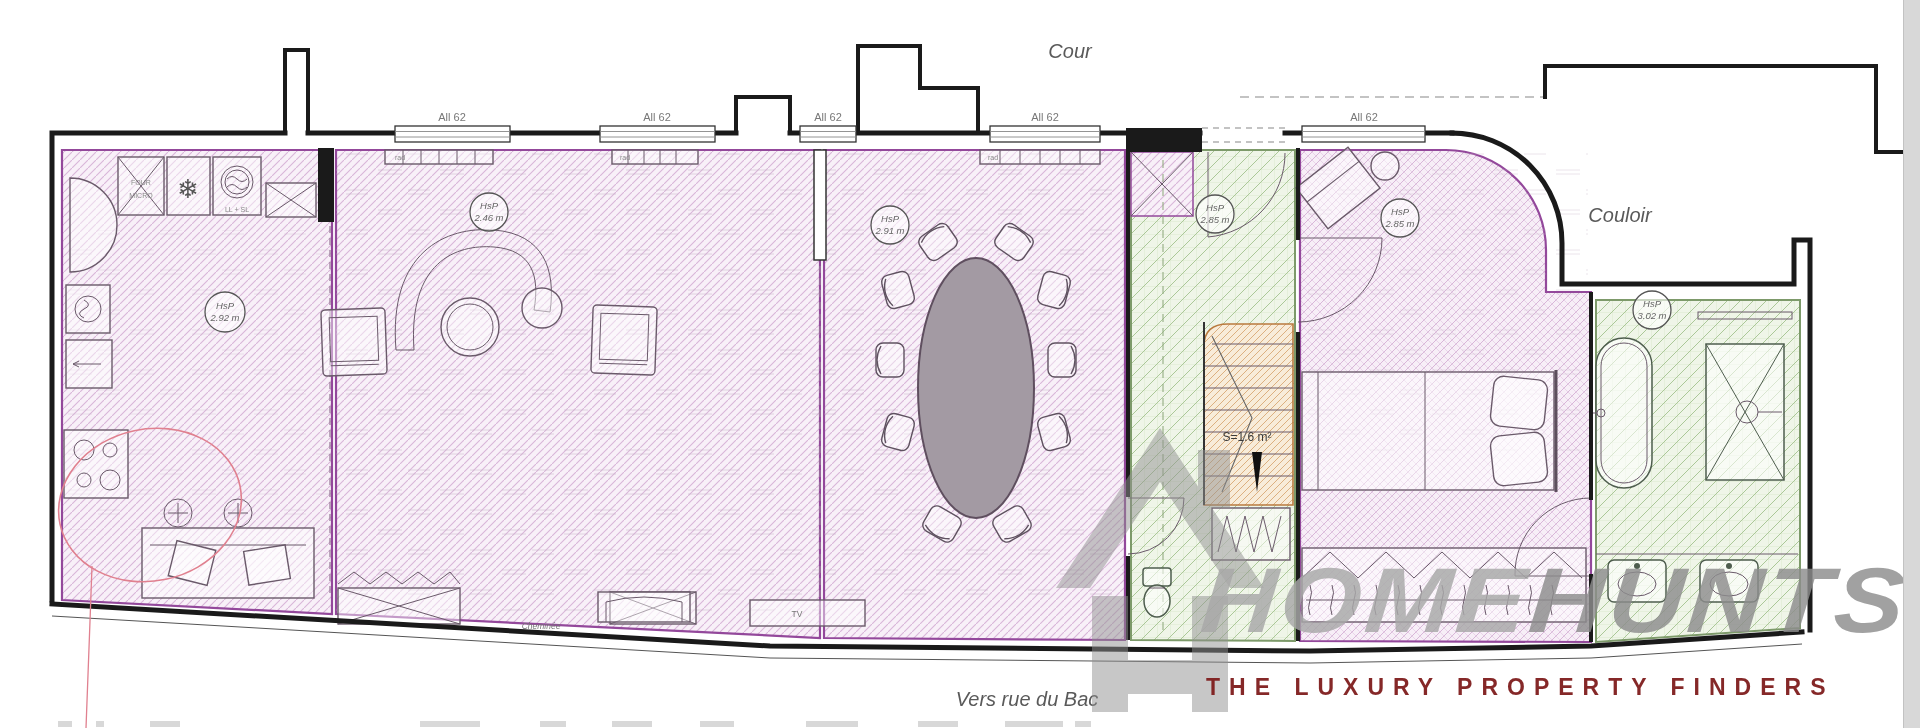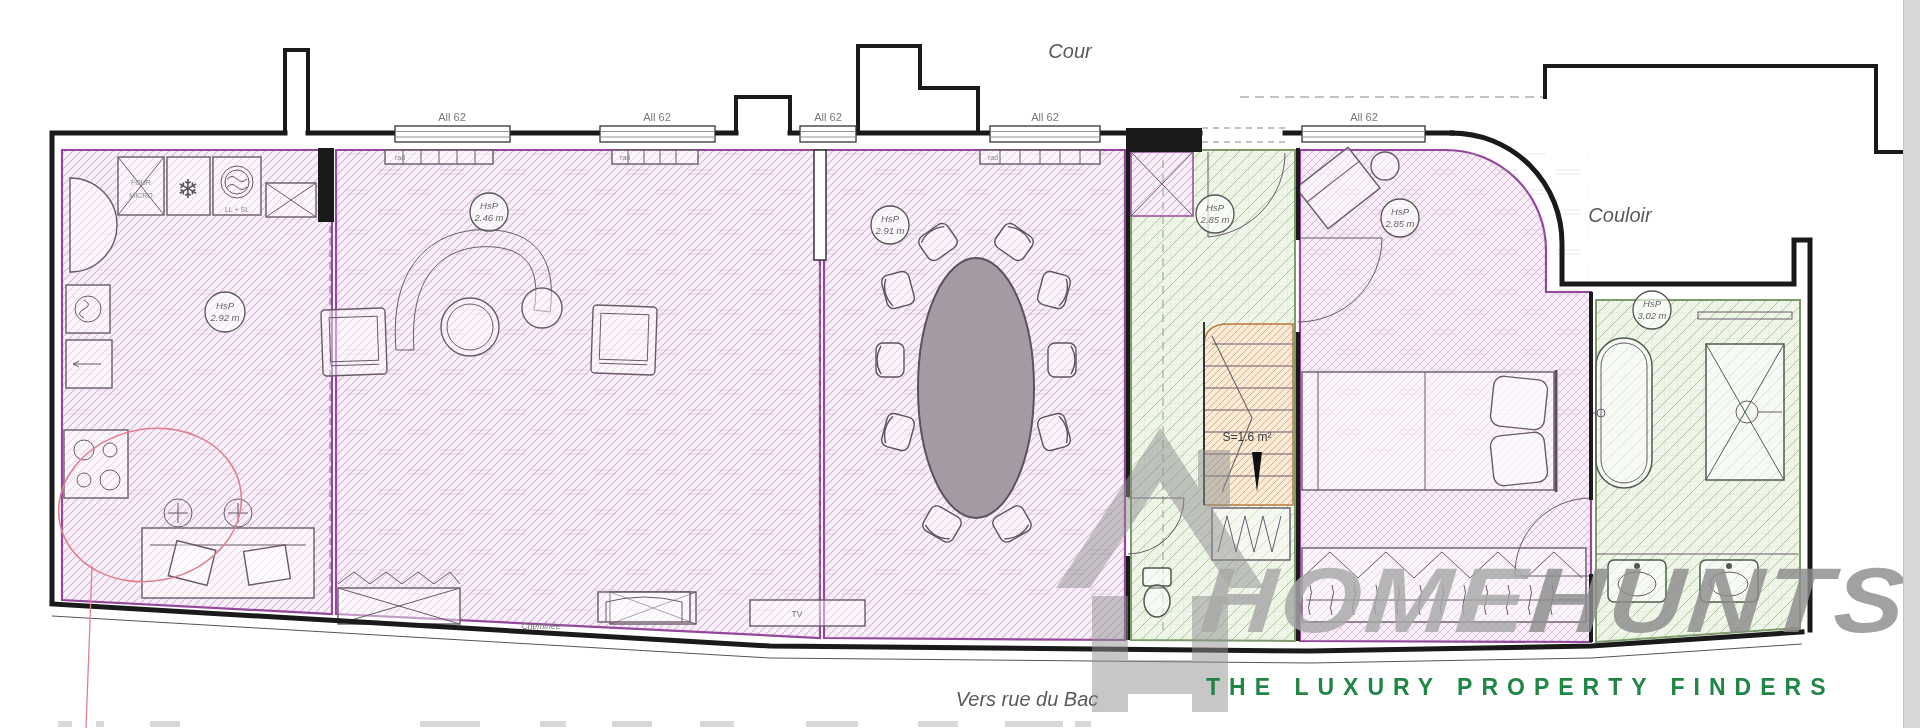--- a/index.html
+++ b/index.html
@@ -18,21 +18,21 @@
   .furng{stroke:#4e5d4e;stroke-width:1.5;fill:rgba(255,255,255,0.55);}
   .thin{stroke:#6a5a6a;stroke-width:1;fill:none;}
   .hspc{stroke:#555;stroke-width:1.3;fill:rgba(255,255,255,0.6);}
   .logo-house{position:absolute;left:1052px;top:424px;opacity:.5;}
   .logo-text{position:absolute;left:1197px;top:548px;font-style:italic;font-weight:800;
              font-size:92px;letter-spacing:3px;white-space:nowrap;opacity:.82;
              transform:scaleX(1.14) skewX(-4deg);transform-origin:left bottom;}
   .logo-home{color:#a8a8a8;}
   .logo-hunts{color:#8d8d8d;}
   .logo-tagline{position:absolute;left:1206px;top:674px;font-size:23px;font-weight:600;
-                letter-spacing:9px;color:#15803d;white-space:nowrap;opacity:.95;}
+                letter-spacing:9px;color:#7f1d1d;white-space:nowrap;opacity:.95;}
   .right-strip{position:absolute;left:1903px;top:0;width:17px;height:728px;
                background:#d8d8d8;border-left:1px solid #c2c2c2;}
 </style>
 </head>
 <body>
 
 <div class="page">
 
 <svg width="1920" height="728" viewBox="0 0 1920 728">
   <defs>

